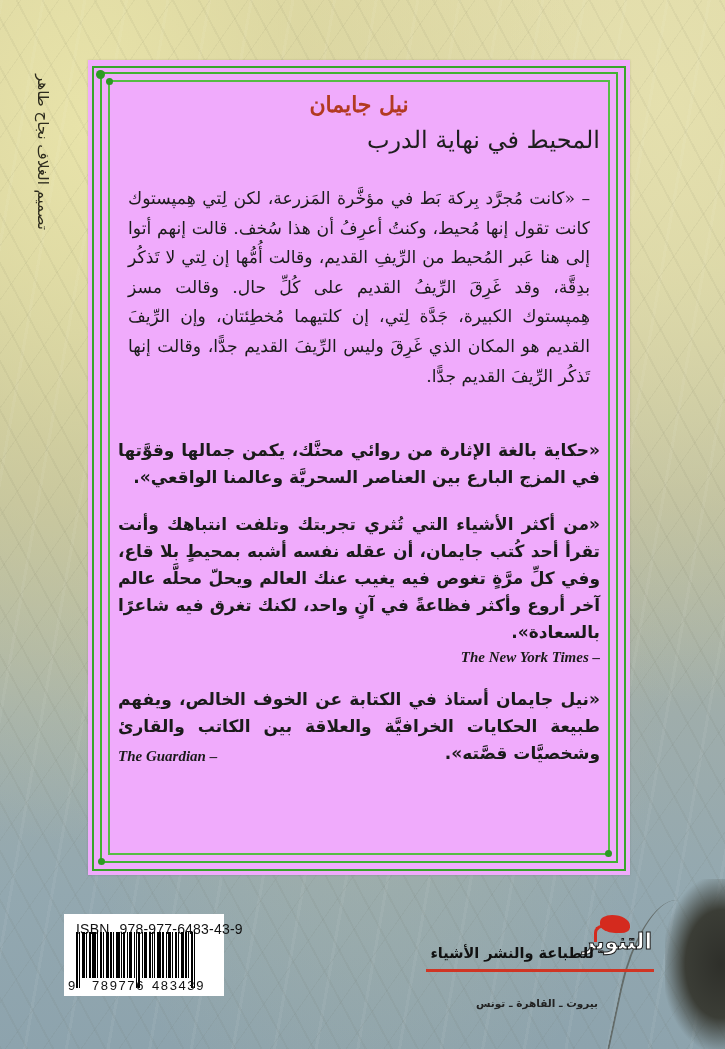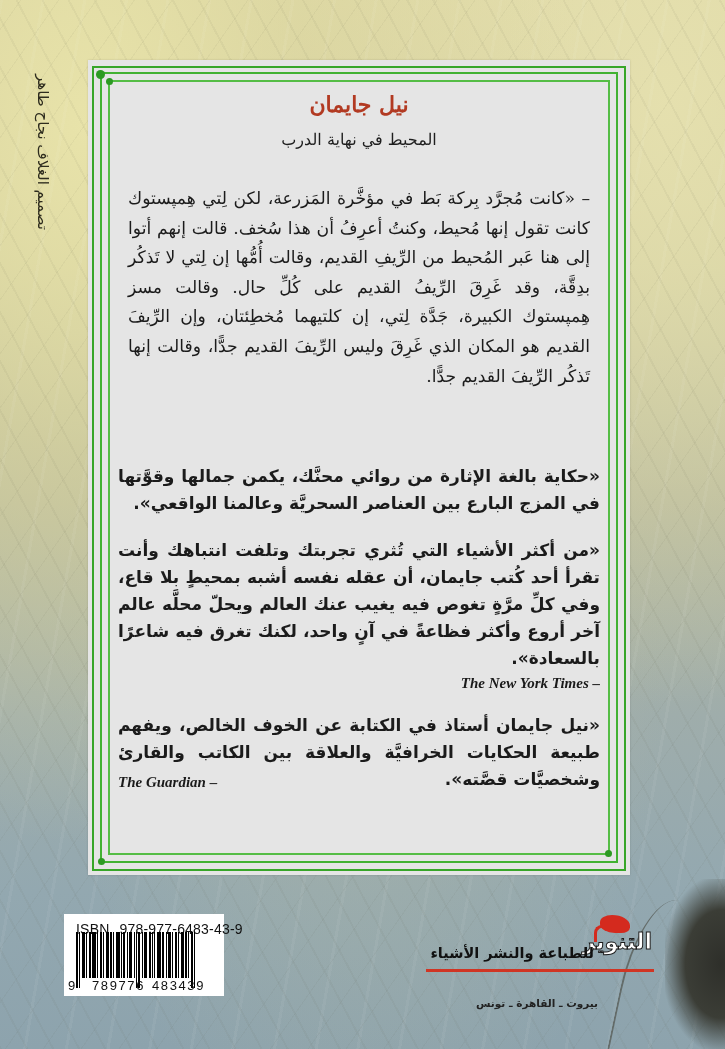--- a/index.html
+++ b/index.html
@@ -32,21 +32,21 @@
     .credit {
       position: absolute; left: 28px; top: 60px; width: 30px; height: 170px;
       writing-mode: vertical-rl; direction: rtl;
       font-size: 15px; color: #2e2c1e; letter-spacing: 0px;
       display: flex; align-items: center; justify-content: flex-start;
     }
 
     
     .paper {
       position: absolute; left: 88px; top: 60px; width: 542px; height: 815px;
-      background: #e5e5e5;
+      background: #f0abfc;
       box-shadow: 0 0 2px rgba(0,0,0,0.15);
     }
     .frame-line {
       position: absolute; border: 2px solid #37a628; pointer-events: none;
     }
     .f1 { left: 4px; top: 6px; right: 4px; bottom: 4px; border-width: 2px; }
     .f2 { left: 12px; top: 12px; right: 12px; bottom: 12px; border-width: 2px; border-color: #42b232; }
     .f3 { left: 20px; top: 20px; right: 20px; bottom: 20px; border-width: 2px; border-color: #55bd45; }
     .corner-dot {
       position: absolute; width: 9px; height: 9px; border-radius: 50%; background: #2c9a22;
@@ -54,41 +54,41 @@
 
     .content {
       position: absolute; left: 30px; right: 30px; top: 22px; bottom: 30px;
       direction: rtl; color: #1b1b1b;
     }
     .author {
       text-align: center; color: #b23a22; font-family: "DejaVu Serif", serif;
       font-size: 22px; font-weight: bold; margin-top: 6px; height: 32px; line-height: 32px;
     }
     .book-title {
-      text-align: center; color: #1e1e1e; font-family: "DejaVu Serif", serif;
-      font-size: 16px; height: 40px; line-height: 40px;
+      color: #1e1e1e; font-family: "DejaVu Serif", serif;
+      font-size: 24px; height: 40px; line-height: 40px;
     }
     .excerpt {
       margin-top: 24px; font-family: "DejaVu Serif", serif;
       font-size: 17.2px; line-height: 29.6px; text-align: justify; text-align-last: right;
       padding: 0 2px;
     }
     .excerpt p { margin: 8px; }
     .excerpt .last { margin-top: 2px; padding-right: 18px; }
     .review {
       font-family: "DejaVu Sans", sans-serif; font-weight: bold;
       font-size: 17px; line-height: 27px; text-align: justify; text-align-last: right;
     }
     .review p { margin: 0; }
     .source {
       direction: ltr; text-align: left;
       font-family: "Liberation Serif", serif; font-style: italic; font-weight: bold;
       font-size: 15px; color: #1a1a1a; height: 22px; line-height: 22px;
     }
-    .r1 { margin-top: 72px; }
+    .r1 { margin-top: 46px; }
     .r2 { margin-top: 18px; }
     .r3 { margin-top: 20px; }
     .guardian-wrap { position: relative; }
     .guardian-wrap .source { position: absolute; left: 0; bottom: 0; }
 
     
     .isbn {
       position: absolute; left: 64px; top: 914px; width: 160px; height: 82px;
       background: #ffffff; font-family: "Liberation Sans", sans-serif; color: #111;
     }

